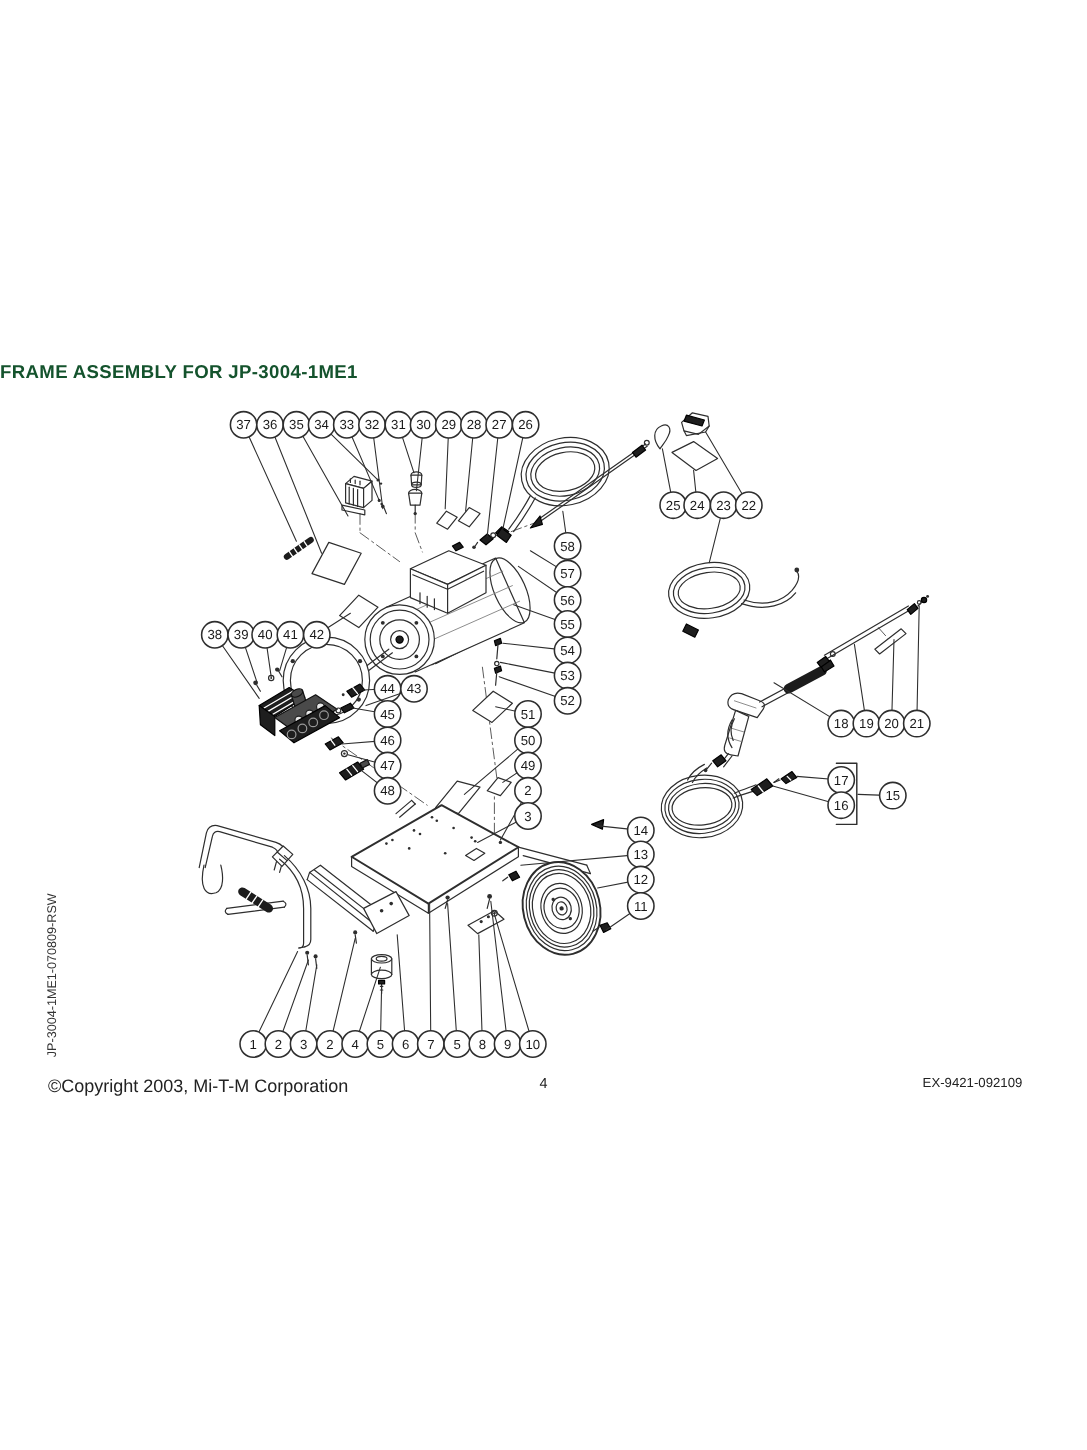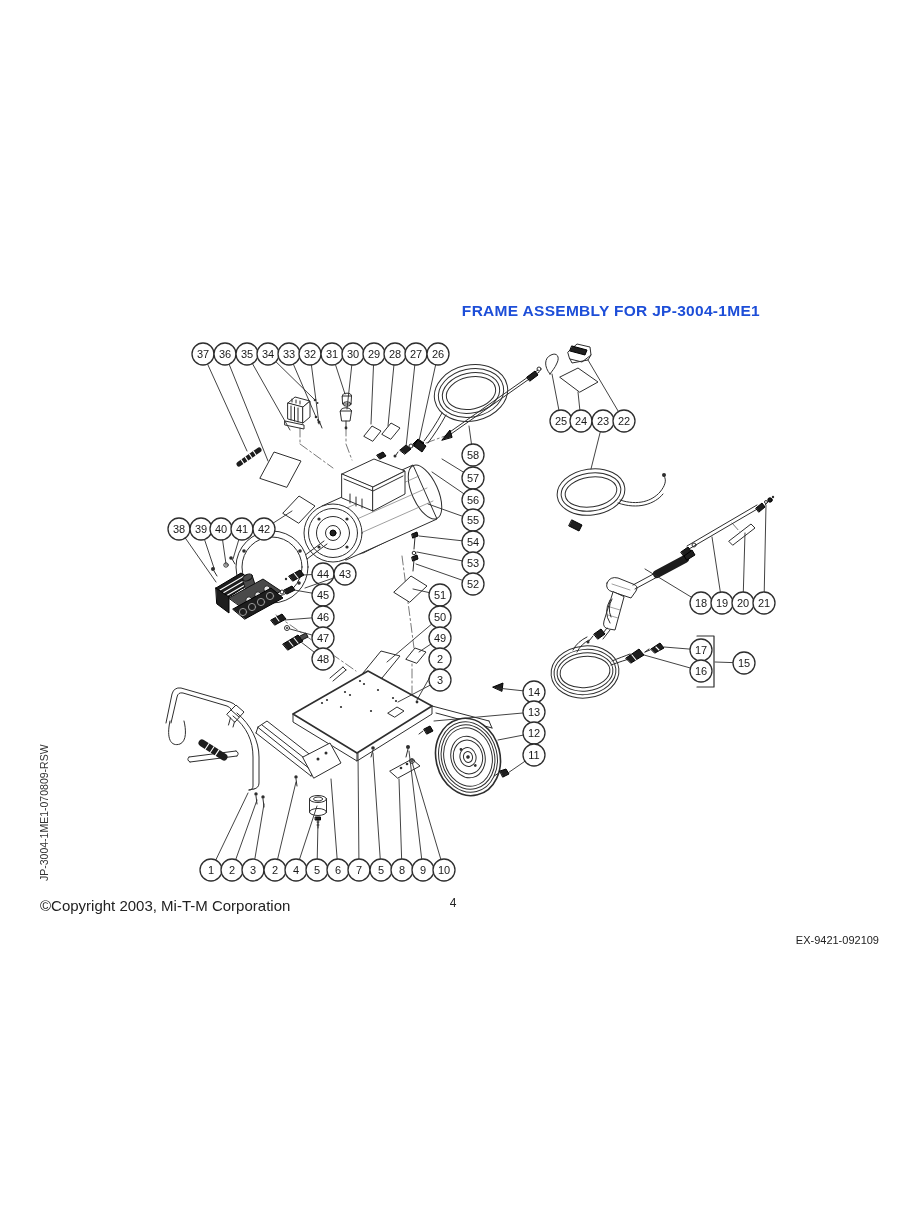--- a/index.html
+++ b/index.html
@@ -1,31 +1,31 @@
 <!DOCTYPE html>
 <html><head>
 <meta charset="utf-8">
 <style>
   html,body { margin:0; padding:0; background:#ffffff; }
   .page {
     position:relative; width:906px; height:1208px; background:#ffffff;
     font-family:"Liberation Sans", sans-serif; overflow:hidden;
   }
   .title {
-    position:absolute; top:302px; left:0; width:760px; text-align:right;
-    font-size:15.5px; font-weight:bold; color:#1d4ed8; letter-spacing:0.3px;
+    position:absolute; top:302px; left:0; width:760px; text-align:left;
+    font-size:15.5px; font-weight:bold; color:#14532d; letter-spacing:0.3px;
   }
   .side-label {
     position:absolute; left:38px; top:881px; width:150px;
     transform:rotate(-90deg); transform-origin:0 0;
     font-size:10.5px; color:#333; white-space:nowrap;
   }
   .footer-left { position:absolute; left:40px; top:897px; font-size:15px; color:#222; }
   .footer-center { position:absolute; left:0; top:896px; width:906px; text-align:center; font-size:12px; color:#222; }
-  .footer-right { position:absolute; right:27px; top:897px; font-size:11px; color:#222;margin-top:37px; }
+  .footer-right { position:absolute; right:54px; top:897px; font-size:11px; color:#222; }
   #diagram { position:absolute; left:0; top:0; }
   #diagram :is(path,line,polyline,polygon,circle,ellipse,rect) {
     stroke:#2e2e2e; stroke-width:1; fill:none; stroke-linecap:round; stroke-linejoin:round;
   }
   #diagram .thick { stroke-width:1.6; }
   #diagram .fill-white { fill:#ffffff; }
   #diagram .fill-dark { fill:#1e1e1e; stroke:#000; }
   #diagram .fill-mid { fill:#4a4a4a; stroke:#111; }
   #diagram .port { fill:#e8e8e8; stroke:#222; }
   #diagram .ring { stroke:#9a9a9a; }

